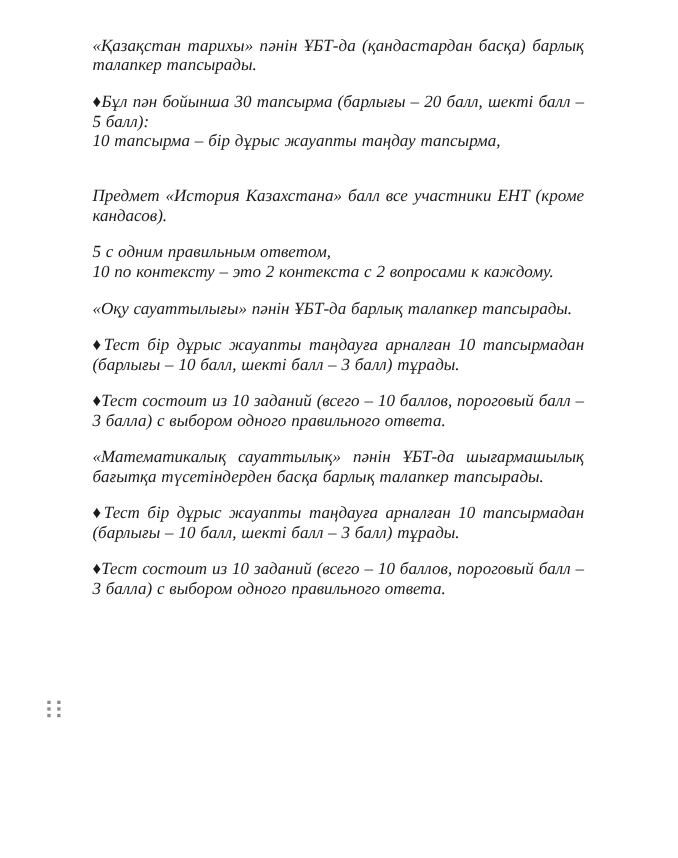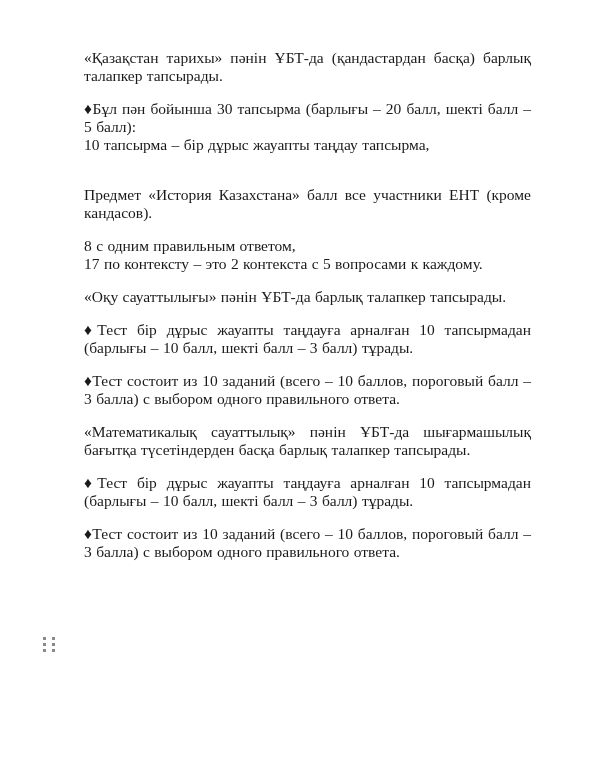--- a/index.html
+++ b/index.html
@@ -10,22 +10,23 @@
     overflow: hidden;
   }
   body {
     position: relative;
     font-family: "Liberation Serif", "DejaVu Serif", serif;
     color: #1a1a1a;
   }
   .doc {
     position: absolute;
     left: 84px;
-    top: 49px;
+    top: 33px;
     width: 447px;
+    font-style: italic;
   }
   .block { margin-bottom: 15px; }
   
   .block:nth-of-type(2) { margin-bottom: 32px; }
   .block p {
     font-size: 15.5px;
     line-height: 18px;
     text-align: justify;
     word-spacing: 0.5px;
   }
@@ -63,22 +64,22 @@
       <p>«Қазақстан тарихы» пәнін ҰБТ-да (қандастардан басқа) барлық талапкер тапсырады.</p>
     </div>
     <div class="block">
       <p>♦Бұл пән бойынша 30 тапсырма (барлығы – 20 балл, шекті балл – 5 балл):</p>
       <p>10 тапсырма – бір дұрыс жауапты таңдау тапсырма,</p>
     </div>
     <div class="block">
       <p>Предмет «История Казахстана» балл все участники ЕНТ (кроме кандасов).</p>
     </div>
     <div class="block">
-      <p>8 с одним правильным ответом,</p>
-      <p>17 по контексту – это 2 контекста с 5 вопросами к каждому.</p>
+      <p>5 с одним правильным ответом,</p>
+      <p>10 по контексту – это 2 контекста с 2 вопросами к каждому.</p>
     </div>
     <div class="block">
       <p>«Оқу сауаттылығы» пәнін ҰБТ-да барлық талапкер тапсырады.</p>
     </div>
     <div class="block">
       <p>♦Тест бір дұрыс жауапты таңдауға арналған 10 тапсырмадан (барлығы – 10 балл, шекті балл – 3 балл) тұрады.</p>
     </div>
     <div class="block">
       <p>♦Тест состоит из 10 заданий (всего – 10 баллов, пороговый балл – 3 балла) с выбором одного правильного ответа.</p>
     </div>

